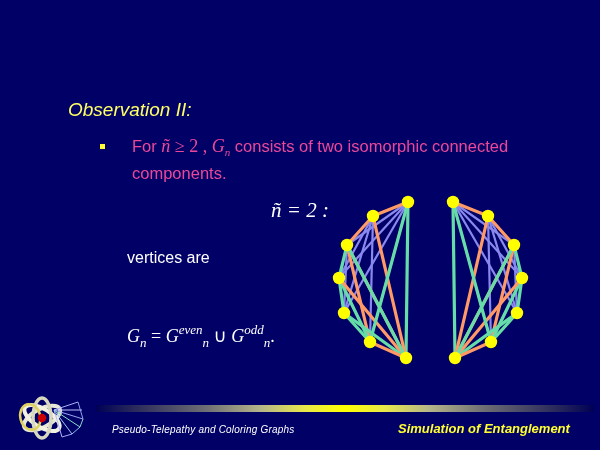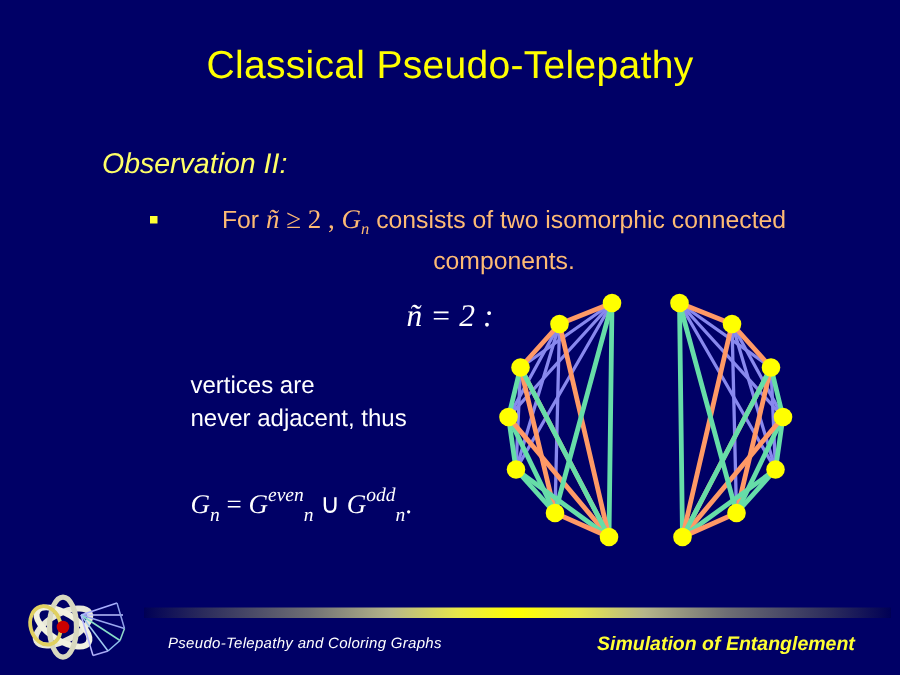--- a/index.html
+++ b/index.html
@@ -51,25 +51,24 @@
   #bullet-marker {
     position: absolute;
     left: 0px;
     top: 8px;
     width: 5px;
     height: 5px;
     background: #ffff33;
   }
   #bullet-text {
     margin-left: 32px;
-    color: #fdba74;
+    color: #ec4899;
     font-size: 16.5px;
     line-height: 21px;
     font-family: "Liberation Sans", sans-serif;
-    text-align: center;
   }
   .mathi {
     font-family: "Liberation Serif", serif;
     font-style: italic;
     font-size: 18px;
   }
   .mathr {
     font-family: "Liberation Serif", serif;
     font-style: normal;
     font-size: 18px;
@@ -185,34 +184,32 @@
     top: 394px;
     width: 80px;
     height: 54px;
   }
 </style>
 </head>
 <body>
 
 <div id="slide">
 
-  <div id="title">Classical Pseudo-Telepathy</div>
 
   <div id="observation">Observation II:</div>
 
   <div id="bullet-block">
     <div id="bullet-marker"></div>
     <div id="bullet-text"><span>For </span><span class="mathi">ñ</span><span class="mathr"> ≥ 2 , </span><span class="mathi">G</span><span class="sub">n</span><span> consists of two isomorphic connected components.</span></div>
   </div>
 
   <div id="case-eq">ñ = 2 :</div>
 
   <div id="explain">
     <div>vertices are</div>
-    <div>never adjacent, thus</div>
   </div>
 
   <div id="decomp-eq"><span class="mathi">G</span><span class="sub">n</span><span class="mathr"> = </span><span class="mathi">G</span><span class="sup">even</span><span class="sub">n</span><span class="mathr"> ∪ </span><span class="mathi">G</span><span class="sup">odd</span><span class="sub">n</span><span class="mathr">.</span></div>
 
   <div id="graph-figure">
     <svg id="graph-svg" width="210" height="202" viewBox="0 0 210 202">
       <g id="edges-layer">
           <line x1="78" y1="14" x2="17" y2="57" stroke="#8888ee" stroke-width="2.2" stroke-linecap="round"></line>
           <line x1="78" y1="14" x2="9" y2="90" stroke="#8888ee" stroke-width="2.2" stroke-linecap="round"></line>
           <line x1="78" y1="14" x2="14" y2="125" stroke="#8888ee" stroke-width="2.2" stroke-linecap="round"></line>

